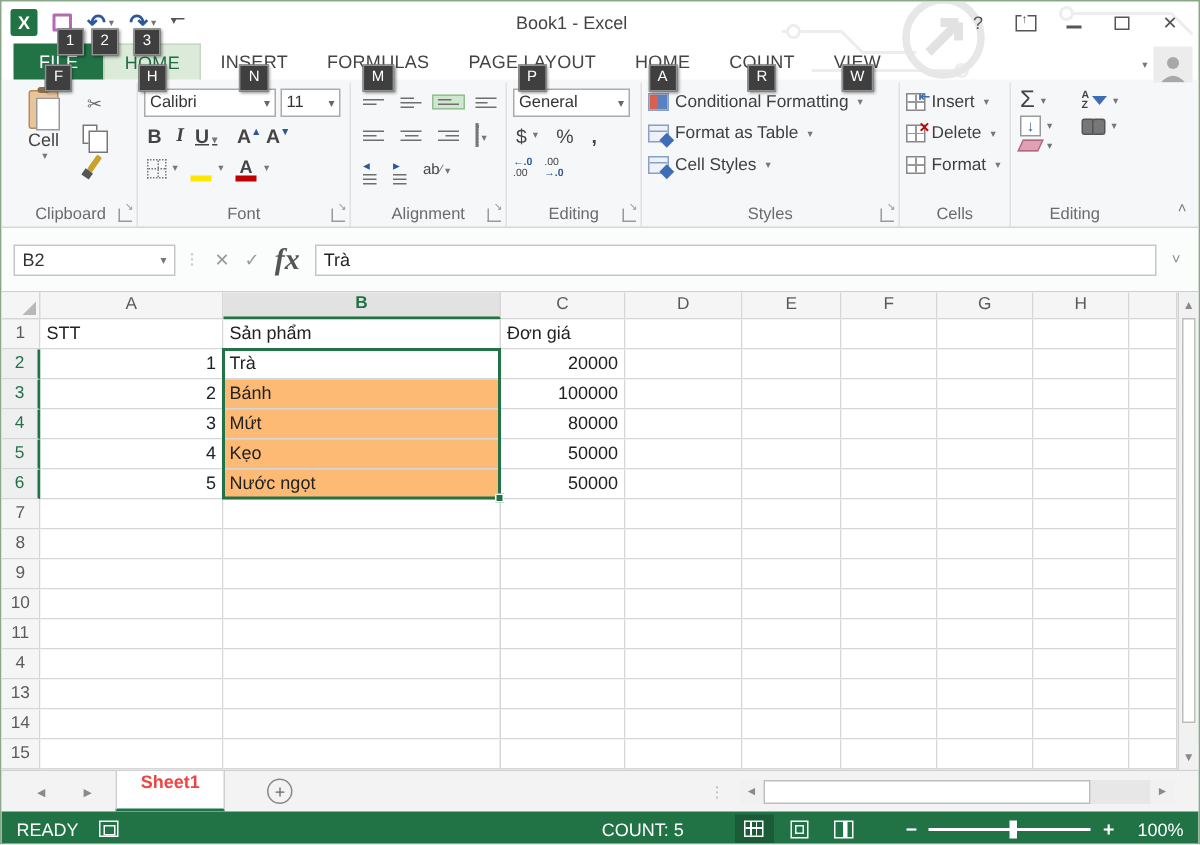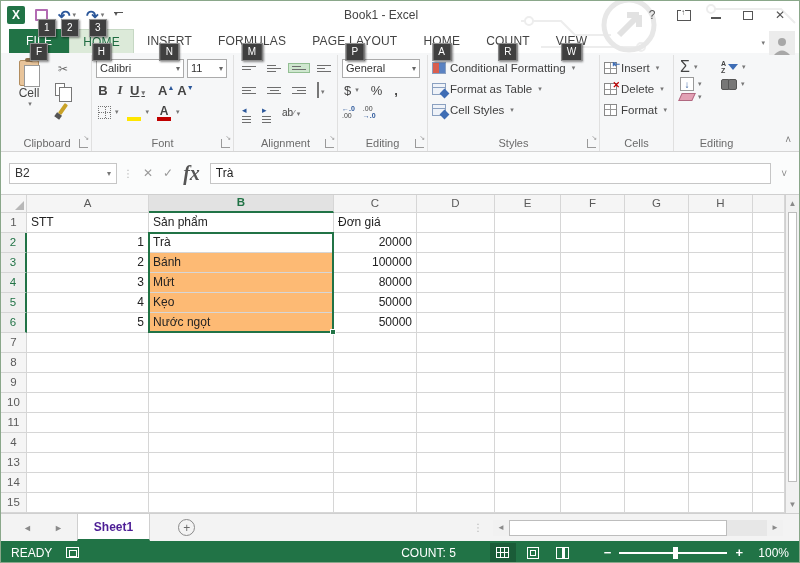--- a/index.html
+++ b/index.html
@@ -135,21 +135,21 @@
   .cell.selfill { background:#fdba74; }
   .selbox { position:absolute; border:2px solid #217346; pointer-events:none; }
   .handle { position:absolute; width:6px; height:6px; background:#217346; border:1px solid #fff; pointer-events:none; }
   .vsb { width:16px; background:#f1f1f1; border-left:1px solid #d0d0d0; display:flex; flex-direction:column; }
   .sbarrow { height:17px; display:flex; align-items:center; justify-content:center; color:#8a8a8a; font-size:8px; background:#f1f1f1; }
   .vthumb { flex:1; margin:0 2px 14px 2px; background:#fff; border:1px solid #bdbdbd; }
 
   
   .sheetbar { height:28px; background:#f3f3f3; border-top:1px solid #cfcfcf; display:flex; align-items:stretch; }
   .snav { display:flex; align-items:center; gap:22px; padding:0 14px 0 22px; color:#8a8a8a; font-size:9px; }
-  .stab { display:flex; align-items:center; padding:0 16px; background:#fff; color:#4c1d95; font-weight:bold;
+  .stab { display:flex; padding:0 16px; background:#fff; color:#ef4444; font-weight:bold;
           border-left:1px solid #cfcfcf; border-right:1px solid #cfcfcf; border-bottom:2px solid #217346; }
   .addsheet { display:flex; align-items:center; margin-left:28px; }
   .pluscirc { width:17px; height:17px; border:1px solid #8a8a8a; border-radius:50%; color:#6a6a6a;
               display:flex; align-items:center; justify-content:center; font-size:12px; line-height:1; }
   .hsb { display:flex; align-items:center; margin-left:auto; }
   .hsb .vdots { margin-right:10px; }
   .hs-ar { width:16px; height:16px; display:flex; align-items:center; justify-content:center; color:#8a8a8a; font-size:8px; background:#f1f1f1; }
   .htrack { width:258px; height:16px; background:#e7e7e7; display:flex; }
   .hthumb { width:218px; height:16px; background:#fff; border:1px solid #bdbdbd; }
   .corner-sb { width:16px; }

